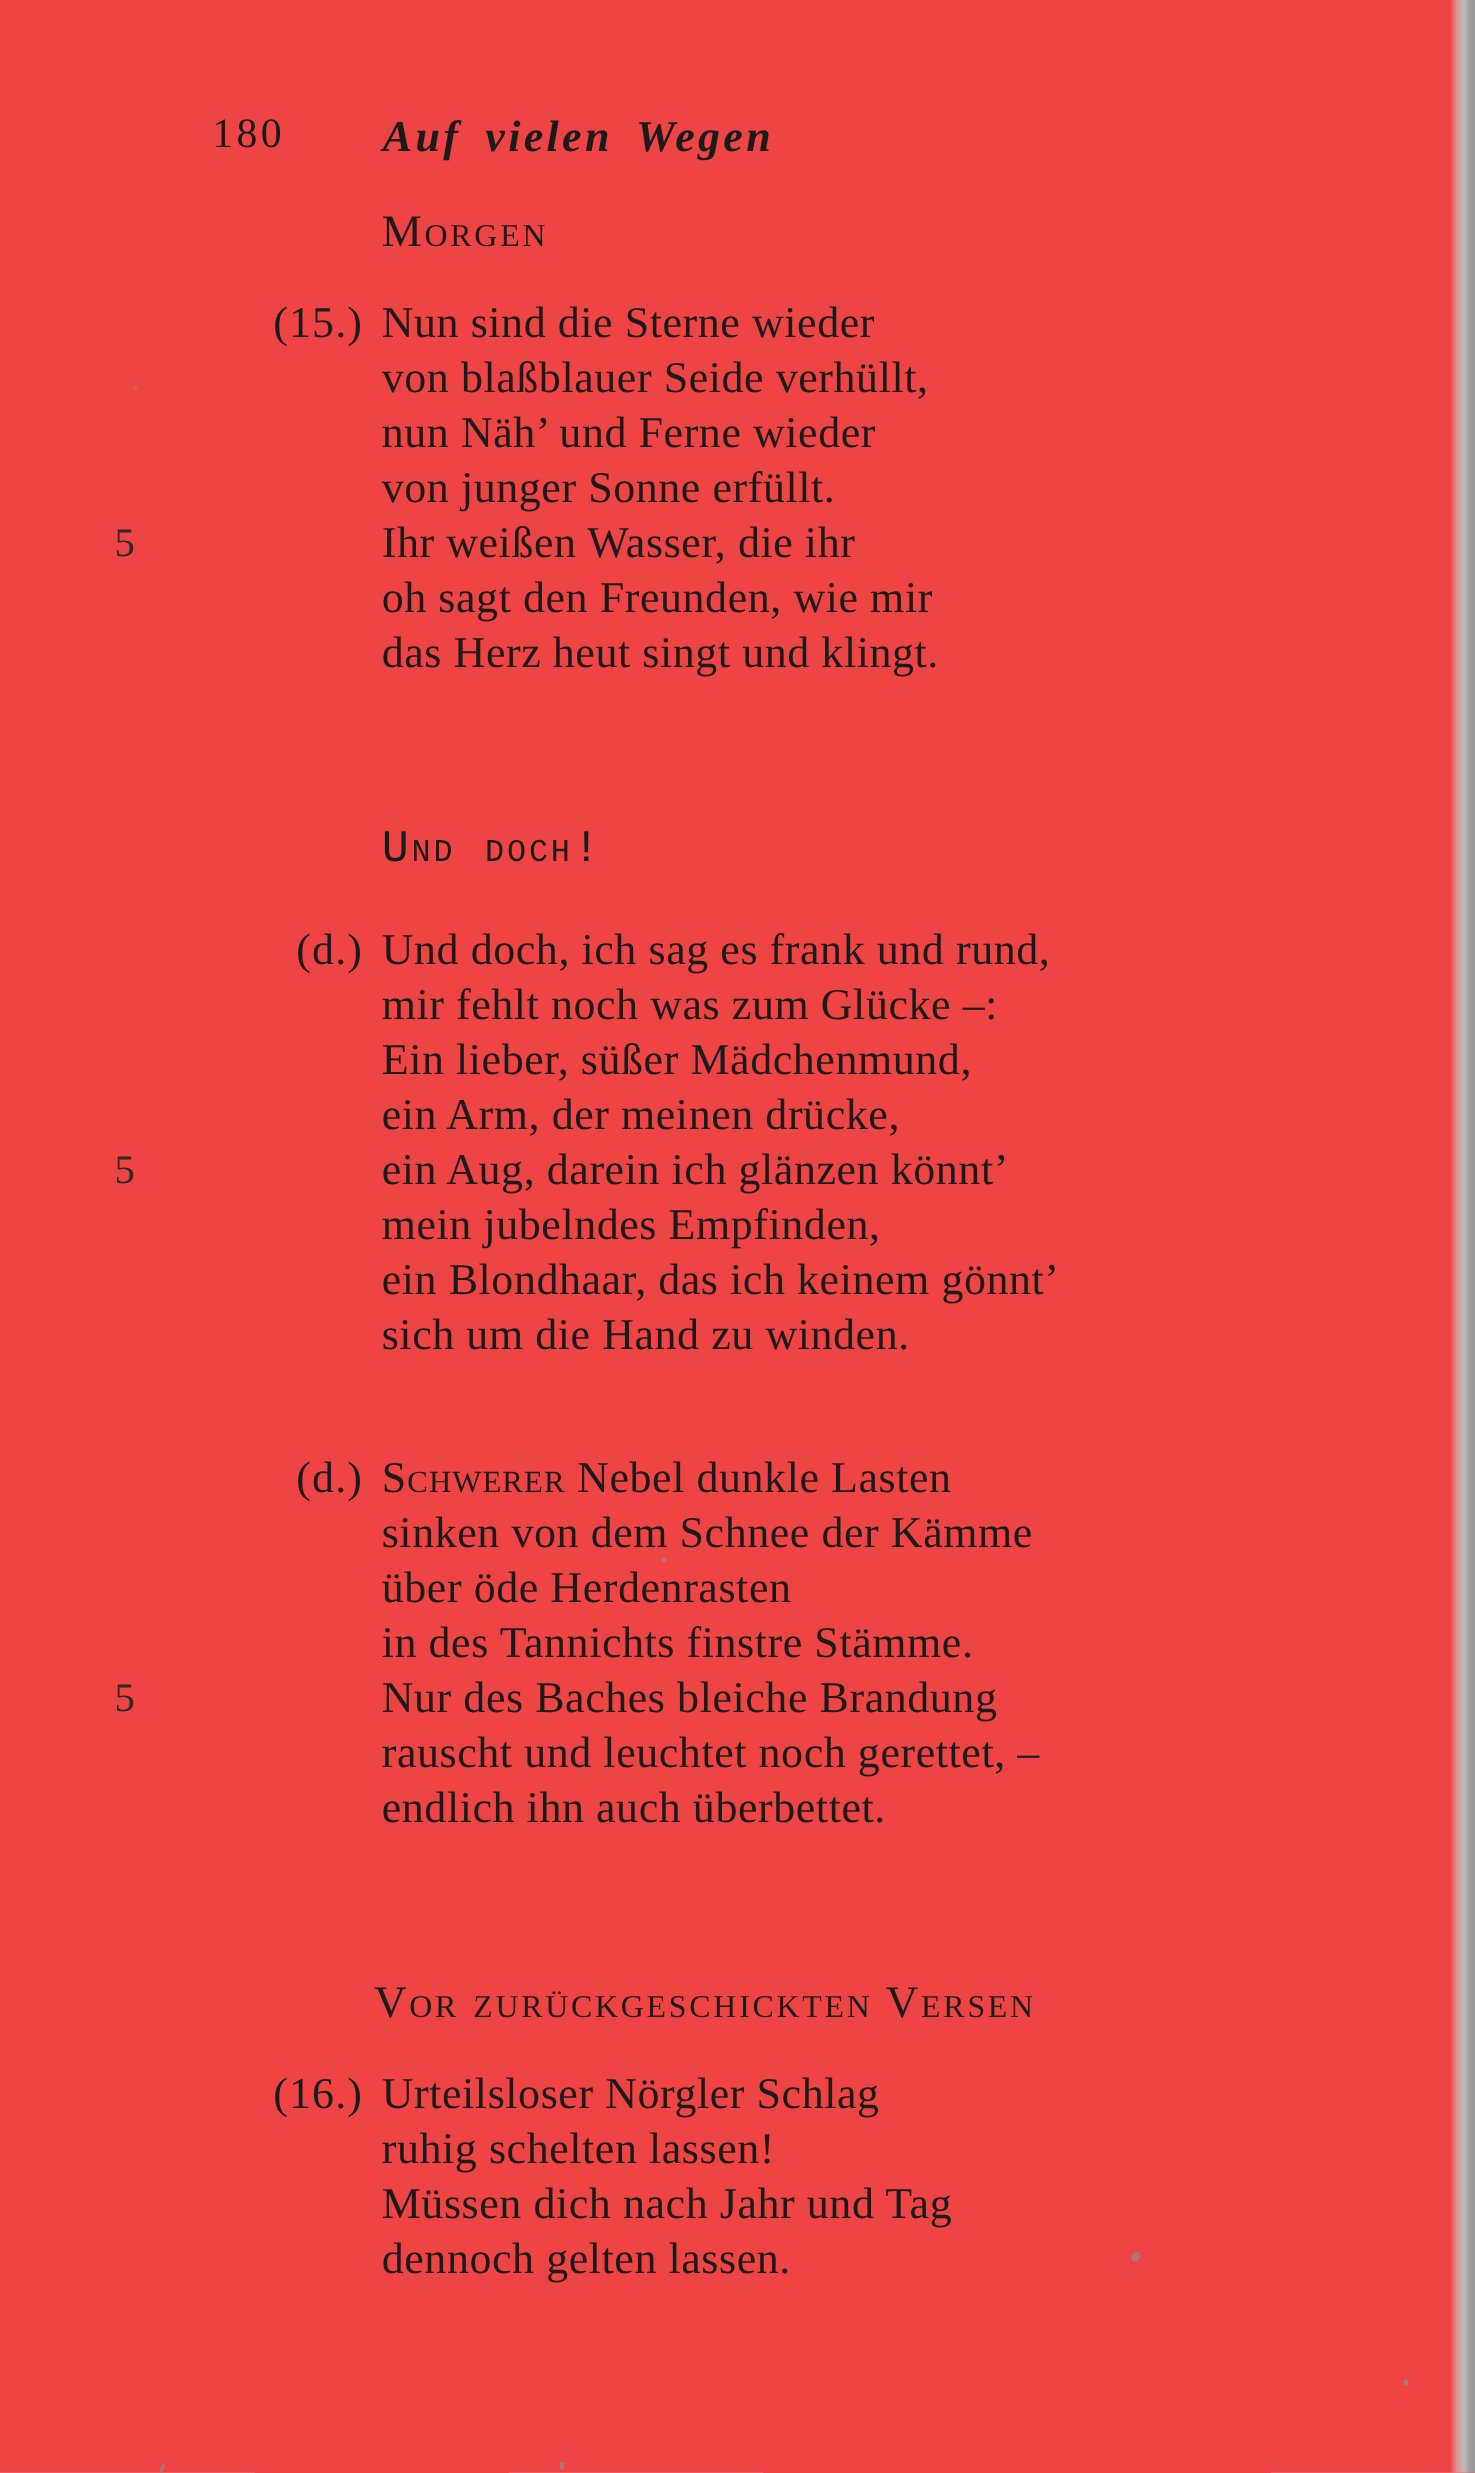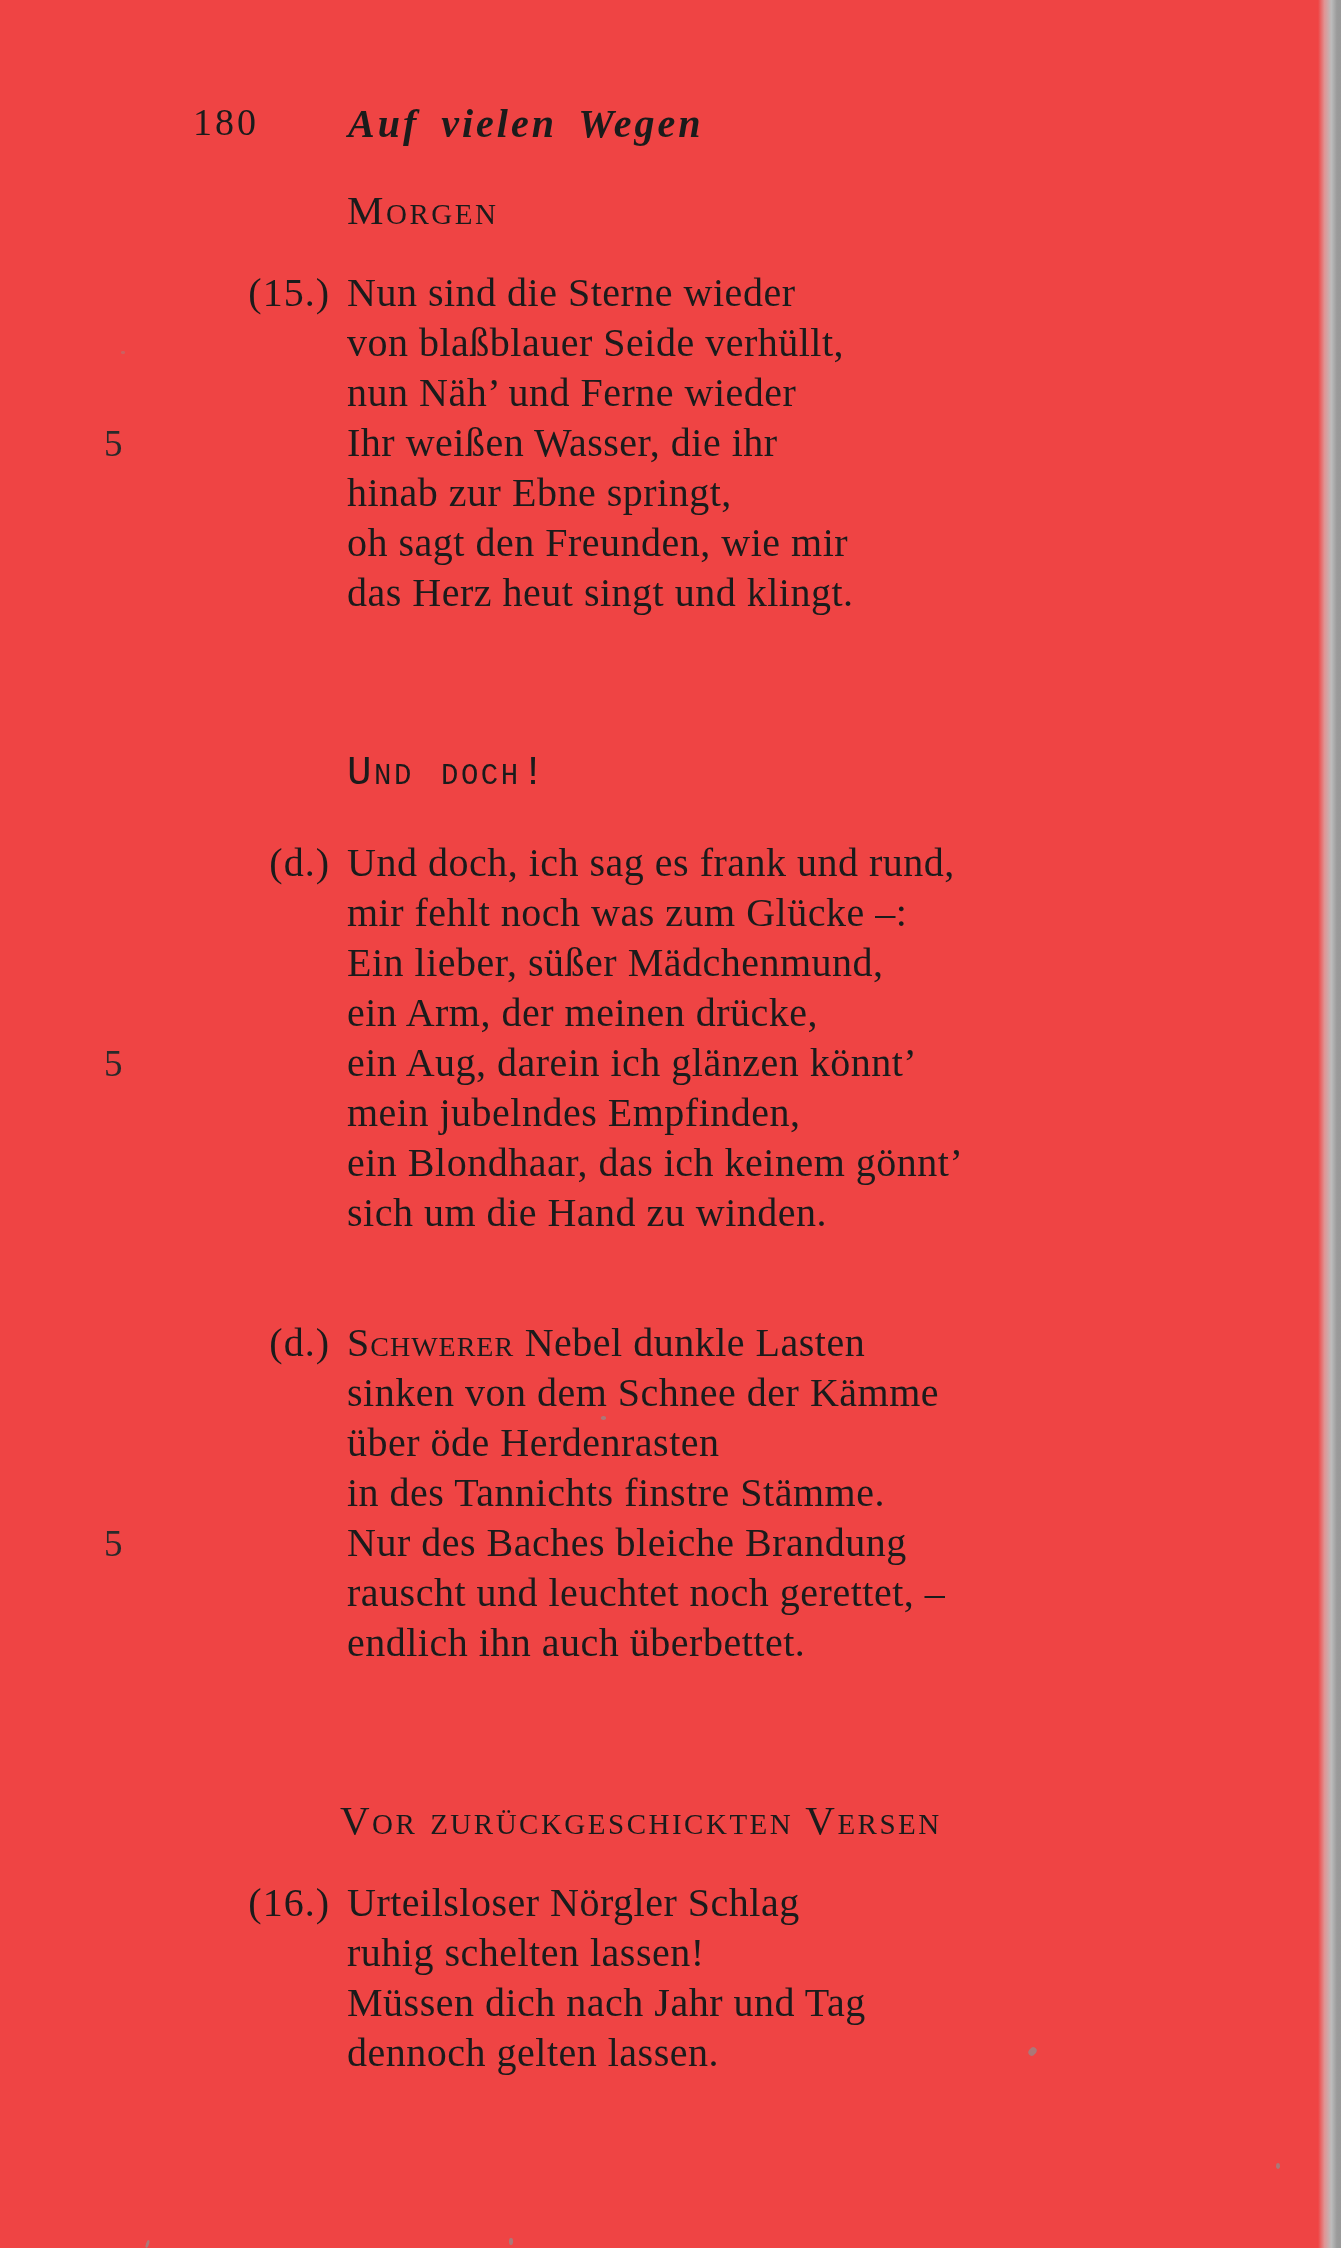--- a/index.html
+++ b/index.html
@@ -102,25 +102,25 @@
         <span class="stanza-label">(15.)</span>
         <span class="verse">Nun sind die Sterne wieder</span>
       </div>
       <div class="line">
         <span class="verse">von blaßblauer Seide verhüllt,</span>
       </div>
       <div class="line">
         <span class="verse">nun Näh’ und Ferne wieder</span>
       </div>
       <div class="line">
+        <span class="verse">von junger Sonne erfüllt.</span>
+      </div>
+      <div class="line">
         <span class="margin-num">5</span>
         <span class="verse">Ihr weißen Wasser, die ihr</span>
-      </div>
-      <div class="line">
-        <span class="verse">hinab zur Ebne springt,</span>
       </div>
       <div class="line">
         <span class="verse">oh sagt den Freunden, wie mir</span>
       </div>
       <div class="line">
         <span class="verse">das Herz heut singt und klingt.</span>
       </div>
     </section>
 
   <h2 class="poem-heading h-und-doch">Und doch!</h2>

